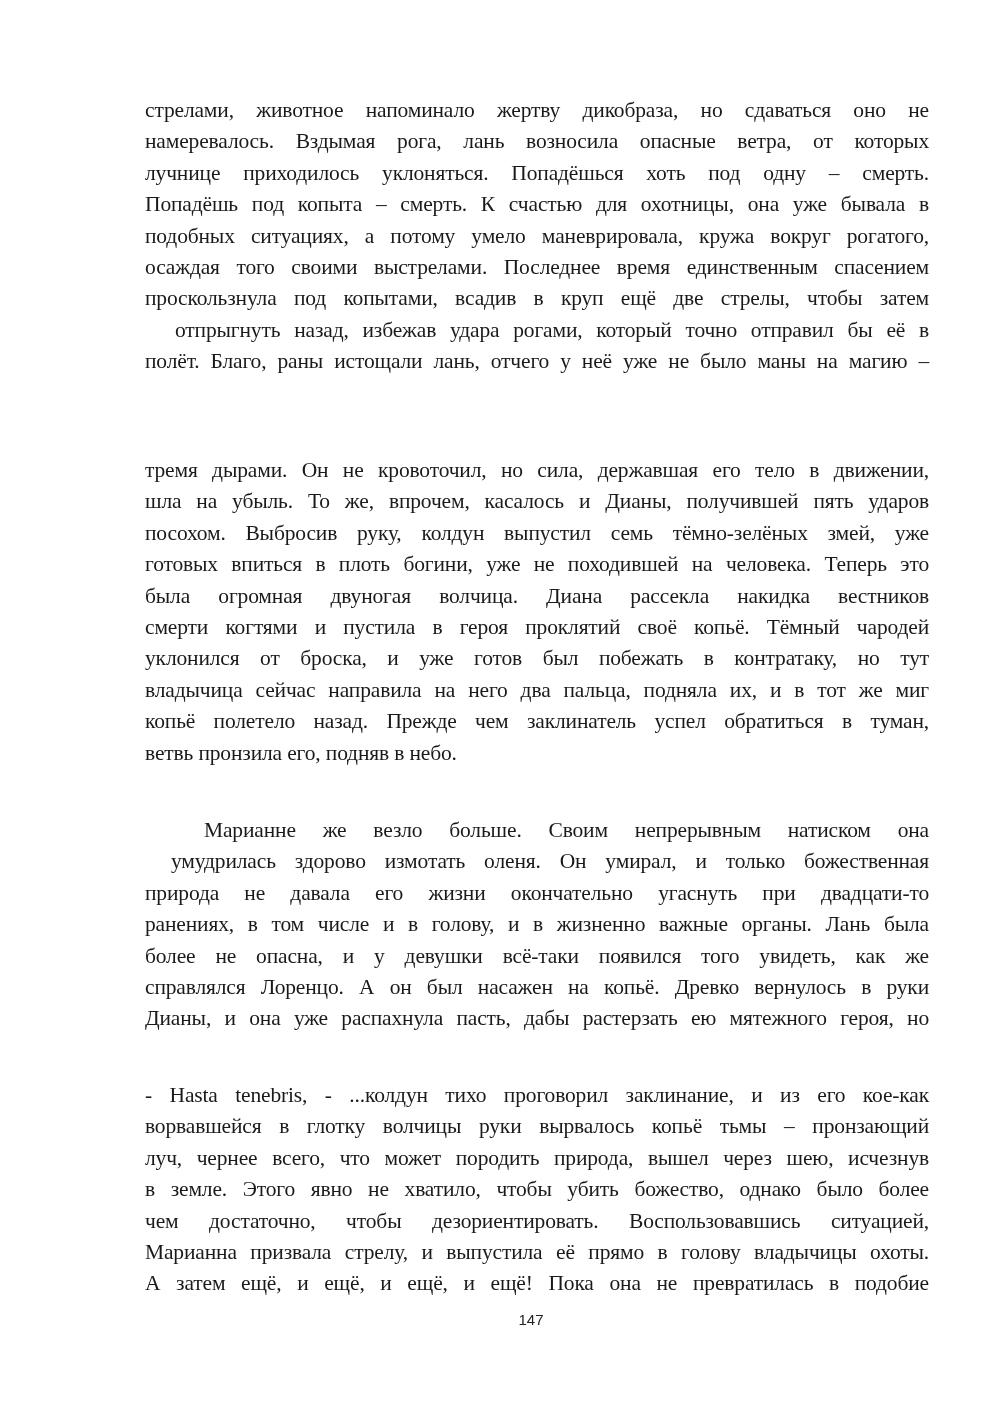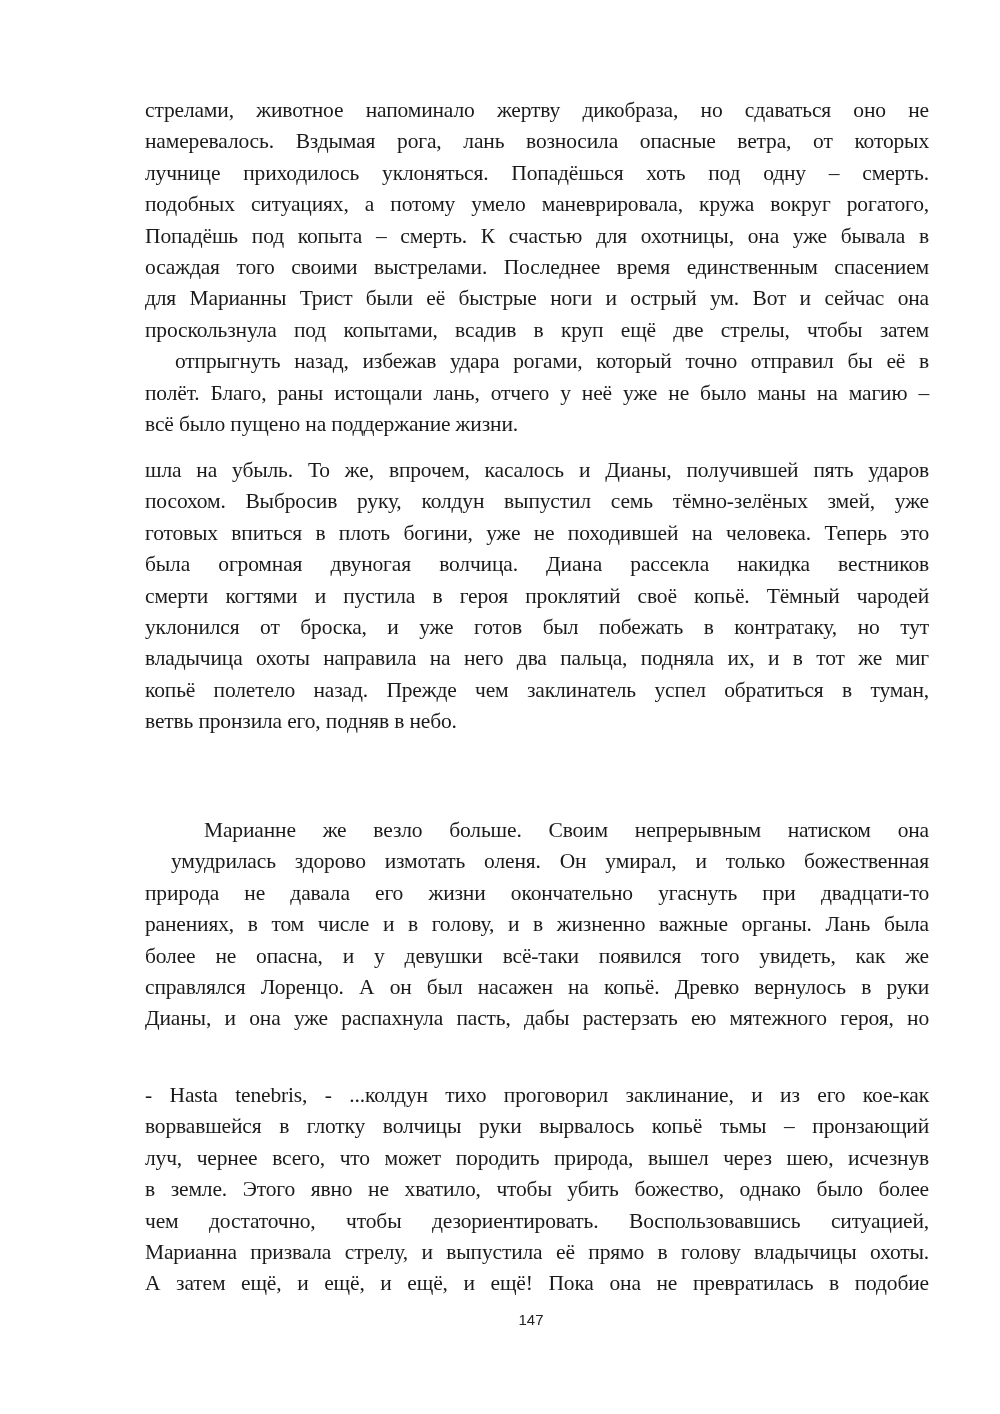--- a/index.html
+++ b/index.html
@@ -32,38 +32,37 @@
   }
 </style>
 </head>
 <body>
 
 <div class="page">
   <div class="text-block p1">
     <span class="line" style="white-space: normal;">стрелами, животное напоминало жертву дикобраза, но сдаваться оно не</span>
     <span class="line" style="white-space: normal;">намеревалось. Вздымая рога, лань возносила опасные ветра, от которых</span>
     <span class="line" style="white-space: normal;">лучнице приходилось уклоняться. Попадёшься хоть под одну – смерть.</span>
+    <span class="line" style="white-space: normal;">Попадёшь под копыта – смерть. К счастью для охотницы, она уже бывала в</span>
     <span class="line" style="white-space: normal;">подобных ситуациях, а потому умело маневрировала, кружа вокруг рогатого,</span>
-    <span class="line" style="white-space: normal;">Попадёшь под копыта – смерть. К счастью для охотницы, она уже бывала в</span>
     <span class="line" style="white-space: normal;">осаждая того своими выстрелами. Последнее время единственным спасением</span>
-    <span class="line" style="white-space: normal;">для Марианны Трист были её быстрые ноги и острый ум. Вот и сейчас она</span>
     <span class="line" style="white-space: normal;">проскользнула под копытами, всадив в круп ещё две стрелы, чтобы затем</span>
     <span class="line" style="white-space: normal; margin-left: 30px;">отпрыгнуть назад, избежав удара рогами, который точно отправил бы её в</span>
     <span class="line" style="white-space: normal;">полёт. Благо, раны истощали лань, отчего у неё уже не было маны на магию –</span>
-    <span class="line last">всё было пущено на поддержание жизни.</span>
   </div>
 
   <div class="text-block p2">
+    <span class="line" style="white-space: normal;">тремя дырами.  Он не кровоточил, но сила, державшая его тело в движении,</span>
     <span class="line" style="white-space: normal;">шла на убыль. То же, впрочем, касалось и Дианы, получившей пять ударов</span>
     <span class="line" style="white-space: normal;">посохом. Выбросив руку, колдун выпустил семь тёмно-зелёных змей, уже</span>
     <span class="line" style="white-space: normal;">готовых впиться в плоть богини, уже не походившей на человека. Теперь это</span>
     <span class="line" style="white-space: normal;">была огромная двуногая волчица. Диана рассекла накидка вестников</span>
     <span class="line" style="white-space: normal;">смерти когтями и пустила в героя проклятий своё копьё. Тёмный чародей</span>
     <span class="line" style="white-space: normal;">уклонился от броска, и уже готов был побежать в контратаку, но тут</span>
-    <span class="line" style="white-space: normal;">владычица охоты направила на него два пальца, подняла их, и в тот же миг</span>
+    <span class="line" style="white-space: normal;">владычица сейчас направила на него два пальца, подняла их, и в тот же миг</span>
     <span class="line" style="white-space: normal;">копьё полетело назад. Прежде чем заклинатель успел обратиться в туман,</span>
     <span class="line last">ветвь пронзила его, подняв в небо.</span>
   </div>
 
   <div class="text-block p3">
     <span class="line indent" style="white-space: normal;">Марианне же везло больше. Своим непрерывным натиском она</span>
     <span class="line" style="white-space: normal; margin-left: 26px;">умудрилась здорово измотать оленя. Он умирал, и только божественная</span>
     <span class="line" style="white-space: normal;">природа не давала его жизни окончательно угаснуть при двадцати-то</span>
     <span class="line" style="white-space: normal;">ранениях, в том числе и в голову, и в жизненно важные органы. Лань была</span>
     <span class="line" style="white-space: normal;">более не опасна, и у девушки всё-таки появился того увидеть, как же</span>

